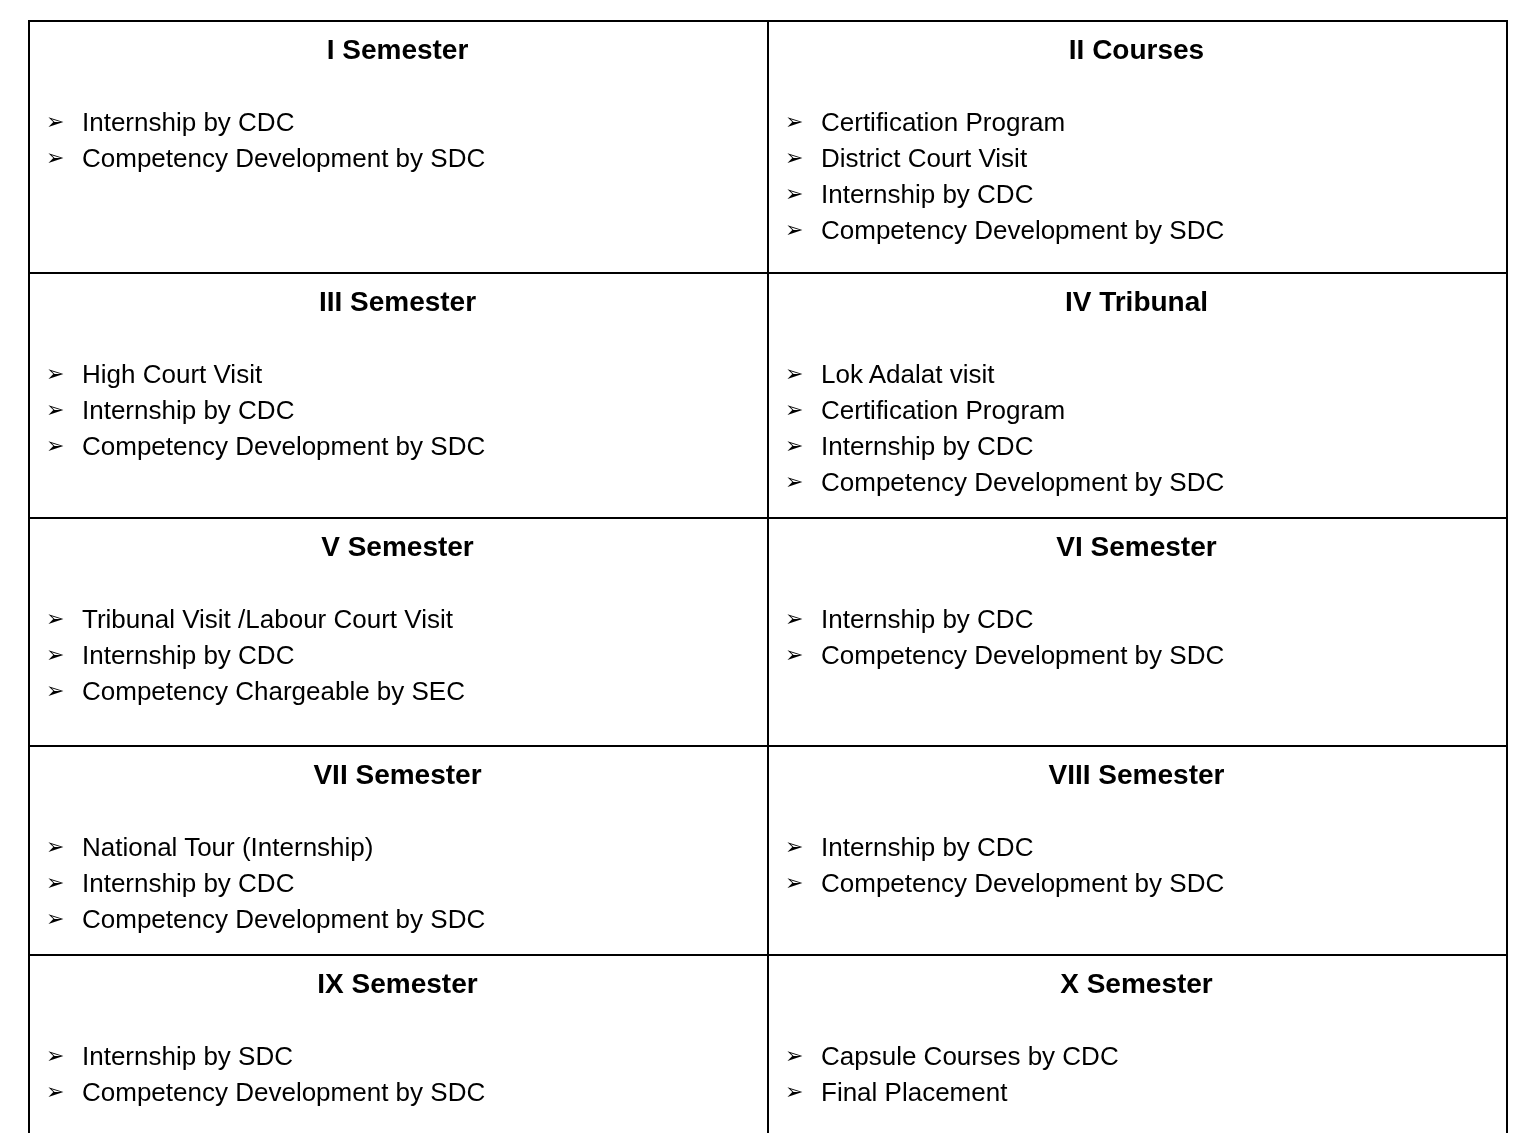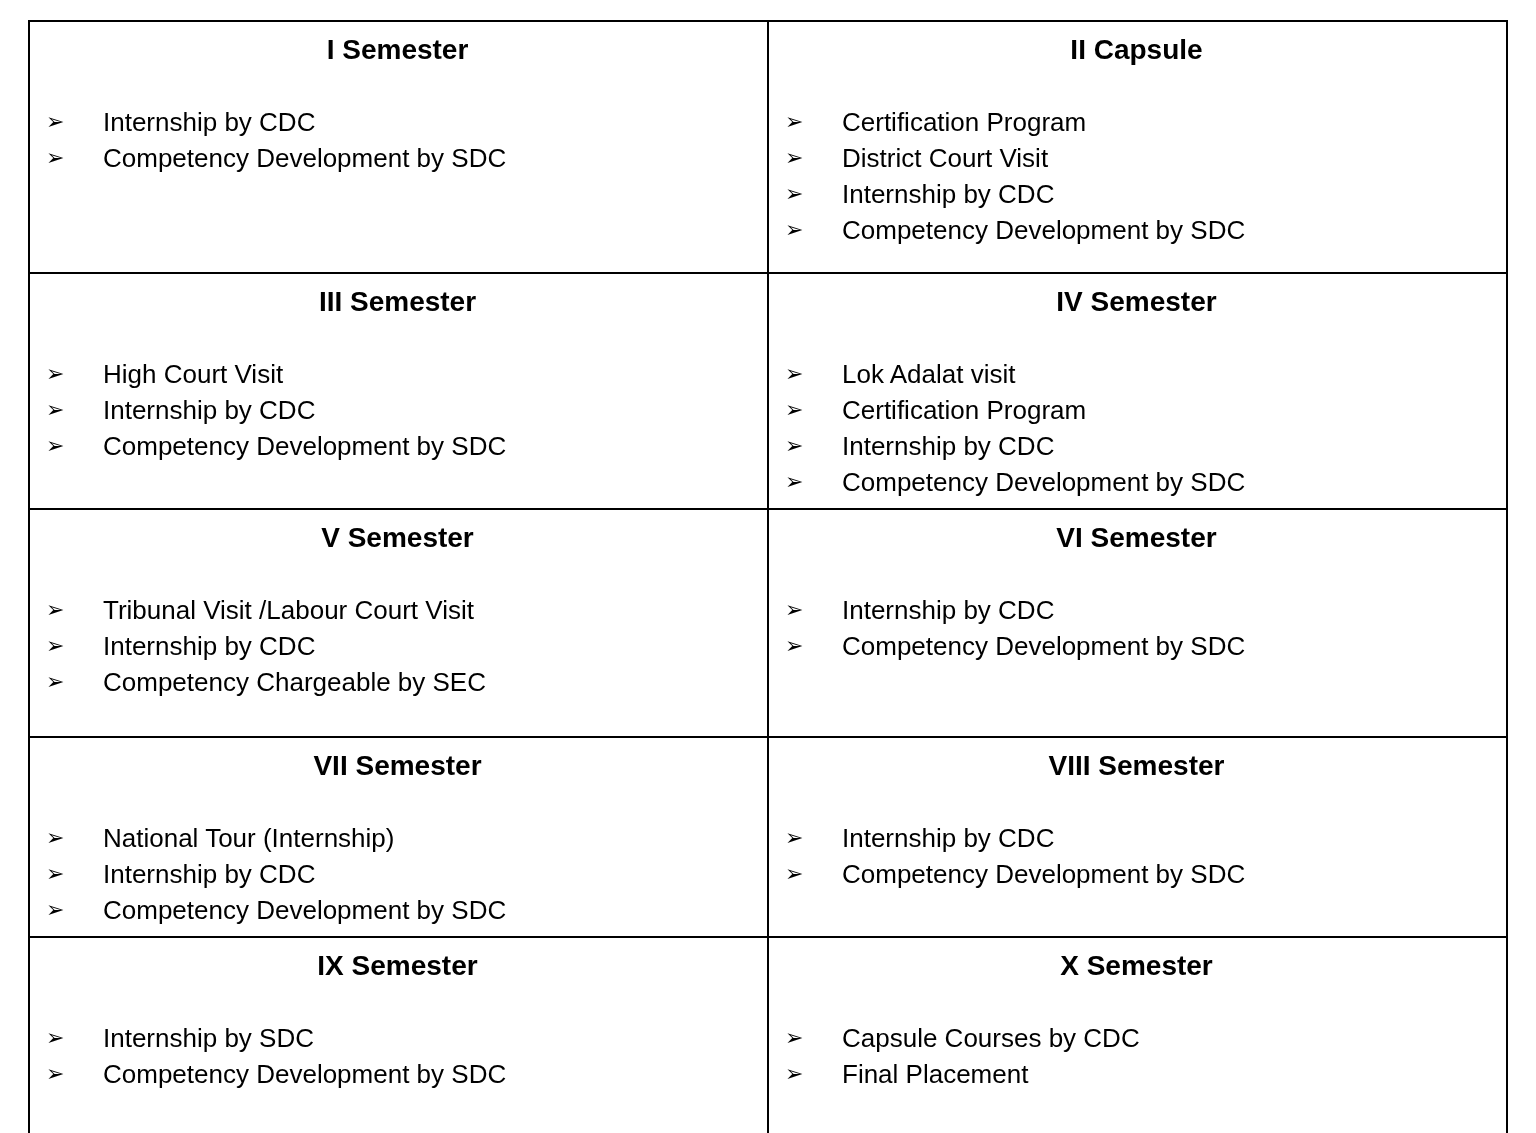--- a/index.html
+++ b/index.html
@@ -21,21 +21,21 @@
   table.semester-table {
     border-collapse: collapse;
     table-layout: fixed;
     width: 1480px;
     margin: 20px 0 0 28px;
     background: #ffffff;
   }
   table.semester-table td {
     border: 2px solid #000000;
     vertical-align: top;
-    padding: 8px 18px 8px 16px;
+    padding: 8px 18px 17px 16px;
     width: 50%;
     overflow: hidden;
   }
   tr.row-0 { height: 252px; }
   tr.row-1 { height: 216px; }
   tr.row-2 { height: 228px; }
   tr.row-3 { height: 166px; }
   tr.row-4 { height: 207px; }
   .cell-title {
     text-align: center;
@@ -58,21 +58,20 @@
   }
   .bullet {
     flex: 0 0 36px;
     width: 36px;
     font-size: 22px;
     line-height: 36px;
   }
   .activity-text {
     flex: 1 1 auto;
     line-height: 36px;
-    margin-left: 21px;
   }
 </style>
 </head>
 <body>
 
 <div class="page">
   <table class="semester-table">
     <tbody>
       <tr class="row-0">
         <td class="cell">
@@ -82,21 +81,21 @@
                 <span class="bullet">➢</span>
                 <span class="activity-text">Internship by CDC</span>
               </li>
               <li>
                 <span class="bullet">➢</span>
                 <span class="activity-text">Competency Development by SDC</span>
               </li>
             </ul>
         </td>
         <td class="cell">
-          <div class="cell-title">II Capsule</div>
+          <div class="cell-title">II Courses</div>
           <ul class="activity-list">
               <li>
                 <span class="bullet">➢</span>
                 <span class="activity-text">Certification Program</span>
               </li>
               <li>
                 <span class="bullet">➢</span>
                 <span class="activity-text">District Court Visit</span>
               </li>
               <li>
@@ -122,21 +121,21 @@
                 <span class="bullet">➢</span>
                 <span class="activity-text">Internship by CDC</span>
               </li>
               <li>
                 <span class="bullet">➢</span>
                 <span class="activity-text">Competency Development by SDC</span>
               </li>
             </ul>
         </td>
         <td class="cell">
-          <div class="cell-title">IV Semester</div>
+          <div class="cell-title">IV Tribunal</div>
           <ul class="activity-list">
               <li>
                 <span class="bullet">➢</span>
                 <span class="activity-text">Lok Adalat visit</span>
               </li>
               <li>
                 <span class="bullet">➢</span>
                 <span class="activity-text">Certification Program</span>
               </li>
               <li>

